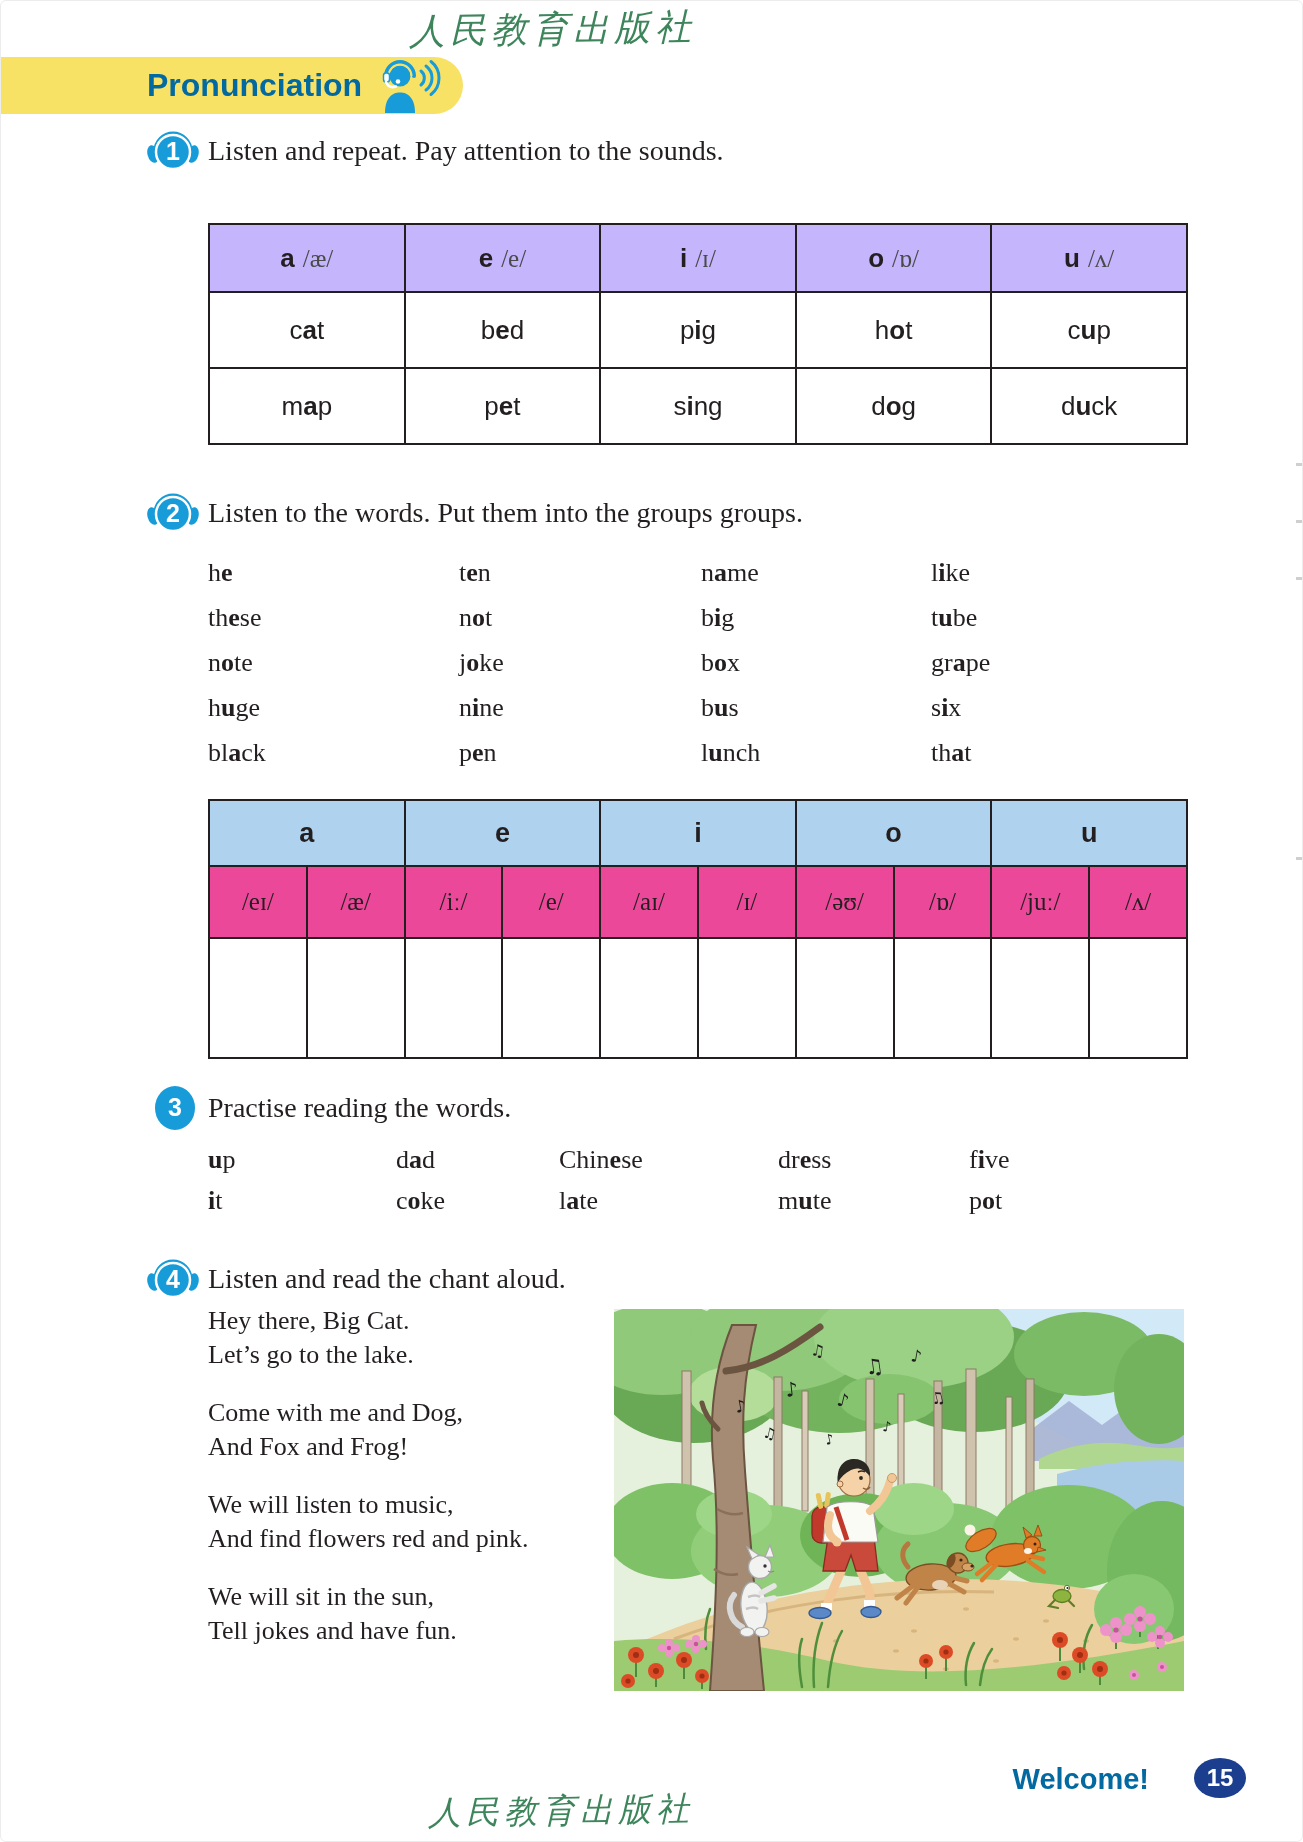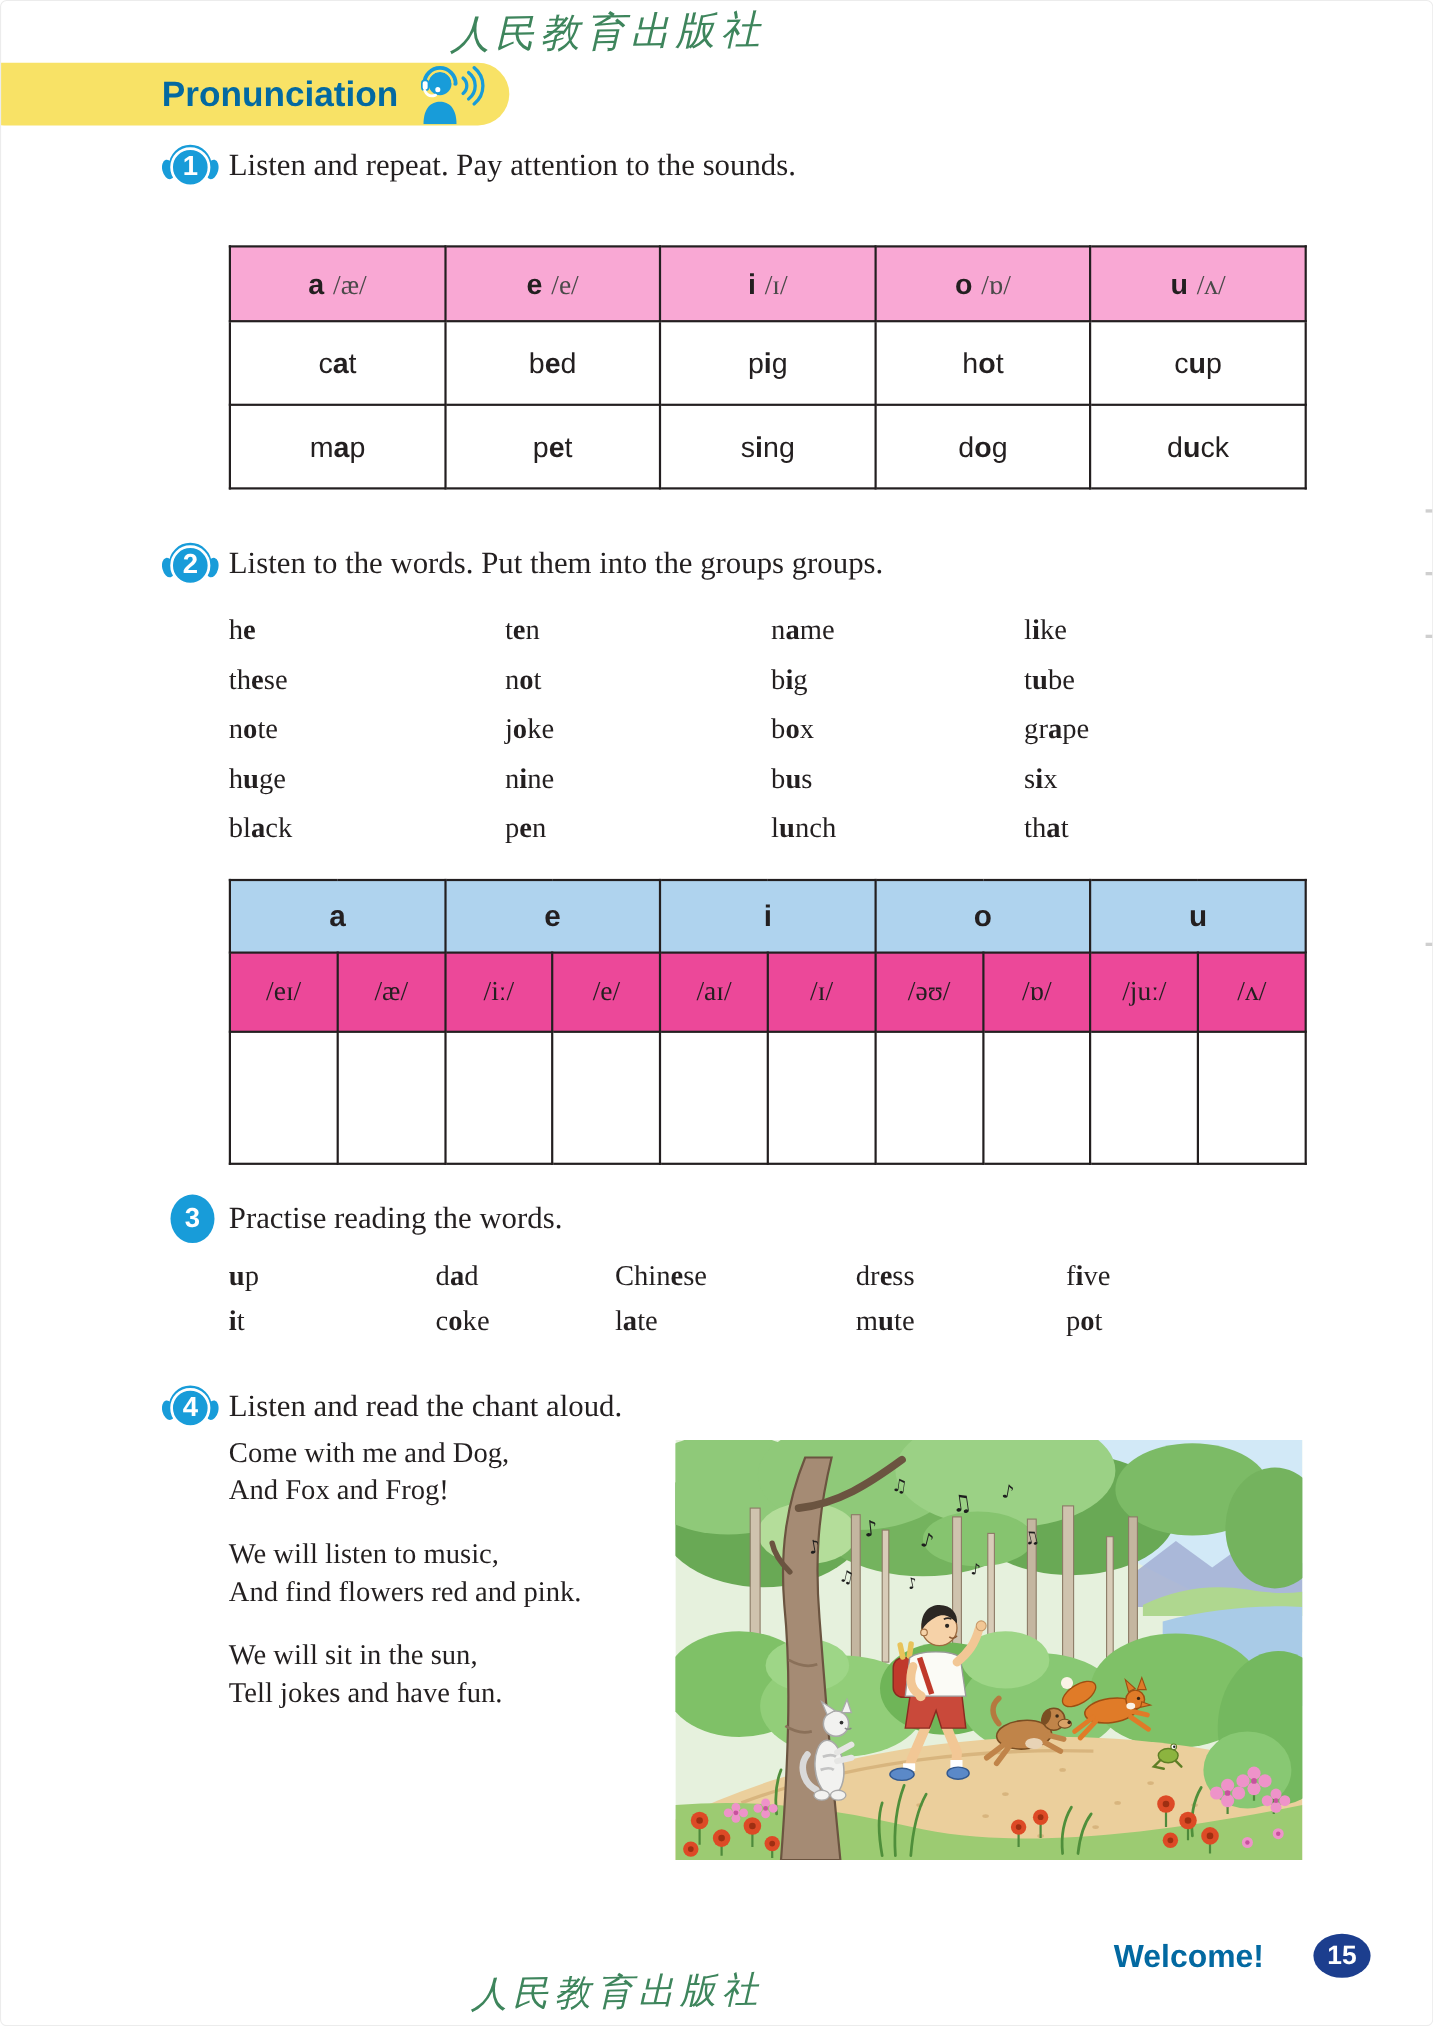--- a/index.html
+++ b/index.html
@@ -25,21 +25,21 @@
               font-family:"Liberation Sans",sans-serif;font-weight:bold;font-size:25px;color:#fff;line-height:24px;}
   .badge.plain{width:46px;height:48px;}
   .badge.plain .num{width:46px;top:11px;}
 
   .instr{left:207px;font-size:28px;font-weight:normal;white-space:nowrap;}
 
   
   table{border-collapse:collapse;table-layout:fixed;}
   .t1{left:207px;top:222px;width:980px;}
   .t1 th,.t1 td{border:2px solid #231F20;text-align:center;vertical-align:middle;}
-  .t1 th{height:64px;background:#f9a8d4;font-weight:normal;}
+  .t1 th{height:64px;background:#c4b5fd;font-weight:normal;}
   .t1 td{height:72px;background:#fff;font-family:"Liberation Sans",sans-serif;font-size:26px;}
   .t1 .ltr{font-family:"Liberation Sans",sans-serif;font-weight:bold;font-size:26px;}
   .t1 .snd{font-family:"Liberation Serif",serif;font-size:25px;color:#4A4A4A;margin-left:8px;}
 
   .t2{left:207px;top:798px;width:980px;}
   .t2 th,.t2 td{border:2px solid #231F20;text-align:center;vertical-align:middle;}
   .t2 .grp th{height:62px;background:#AFD3EE;font-family:"Liberation Sans",sans-serif;font-size:27px;}
   .t2 .ph td{height:68px;background:#ec4899;font-size:25px;}
   .t2 .empty td{height:116px;background:#fff;}
 
@@ -221,20 +221,24 @@
       <path d="M9 32 A 17 17 0 0 1 43 32" fill="none" stroke="#189CD9" stroke-width="5" stroke-linecap="round"></path>
       <ellipse cx="6" cy="35" rx="5.5" ry="9" fill="#189CD9" transform="rotate(-14 6 35)"></ellipse>
       <ellipse cx="46" cy="35" rx="5.5" ry="9" fill="#189CD9" transform="rotate(14 46 35)"></ellipse>
       <circle cx="26" cy="33" r="17" fill="#189CD9" stroke="#fff" stroke-width="2.5"></circle>
     </svg>
     <span class="num">4</span>
   </div>
   <div class="abs instr" style="top:1262px;">Listen and read the chant aloud.</div>
 
   <div class="abs chant">
+    <p class="stanza">
+      <span>Hey there, Big Cat.</span><br>
+      <span>Let’s go to the lake.</span>
+    </p>
     <p class="stanza">
       <span>Come with me and Dog,</span><br>
       <span>And Fox and Frog!</span>
     </p>
     <p class="stanza">
       <span>We will listen to music,</span><br>
       <span>And find flowers red and pink.</span>
     </p>
     <p class="stanza">
       <span>We will sit in the sun,</span><br>

